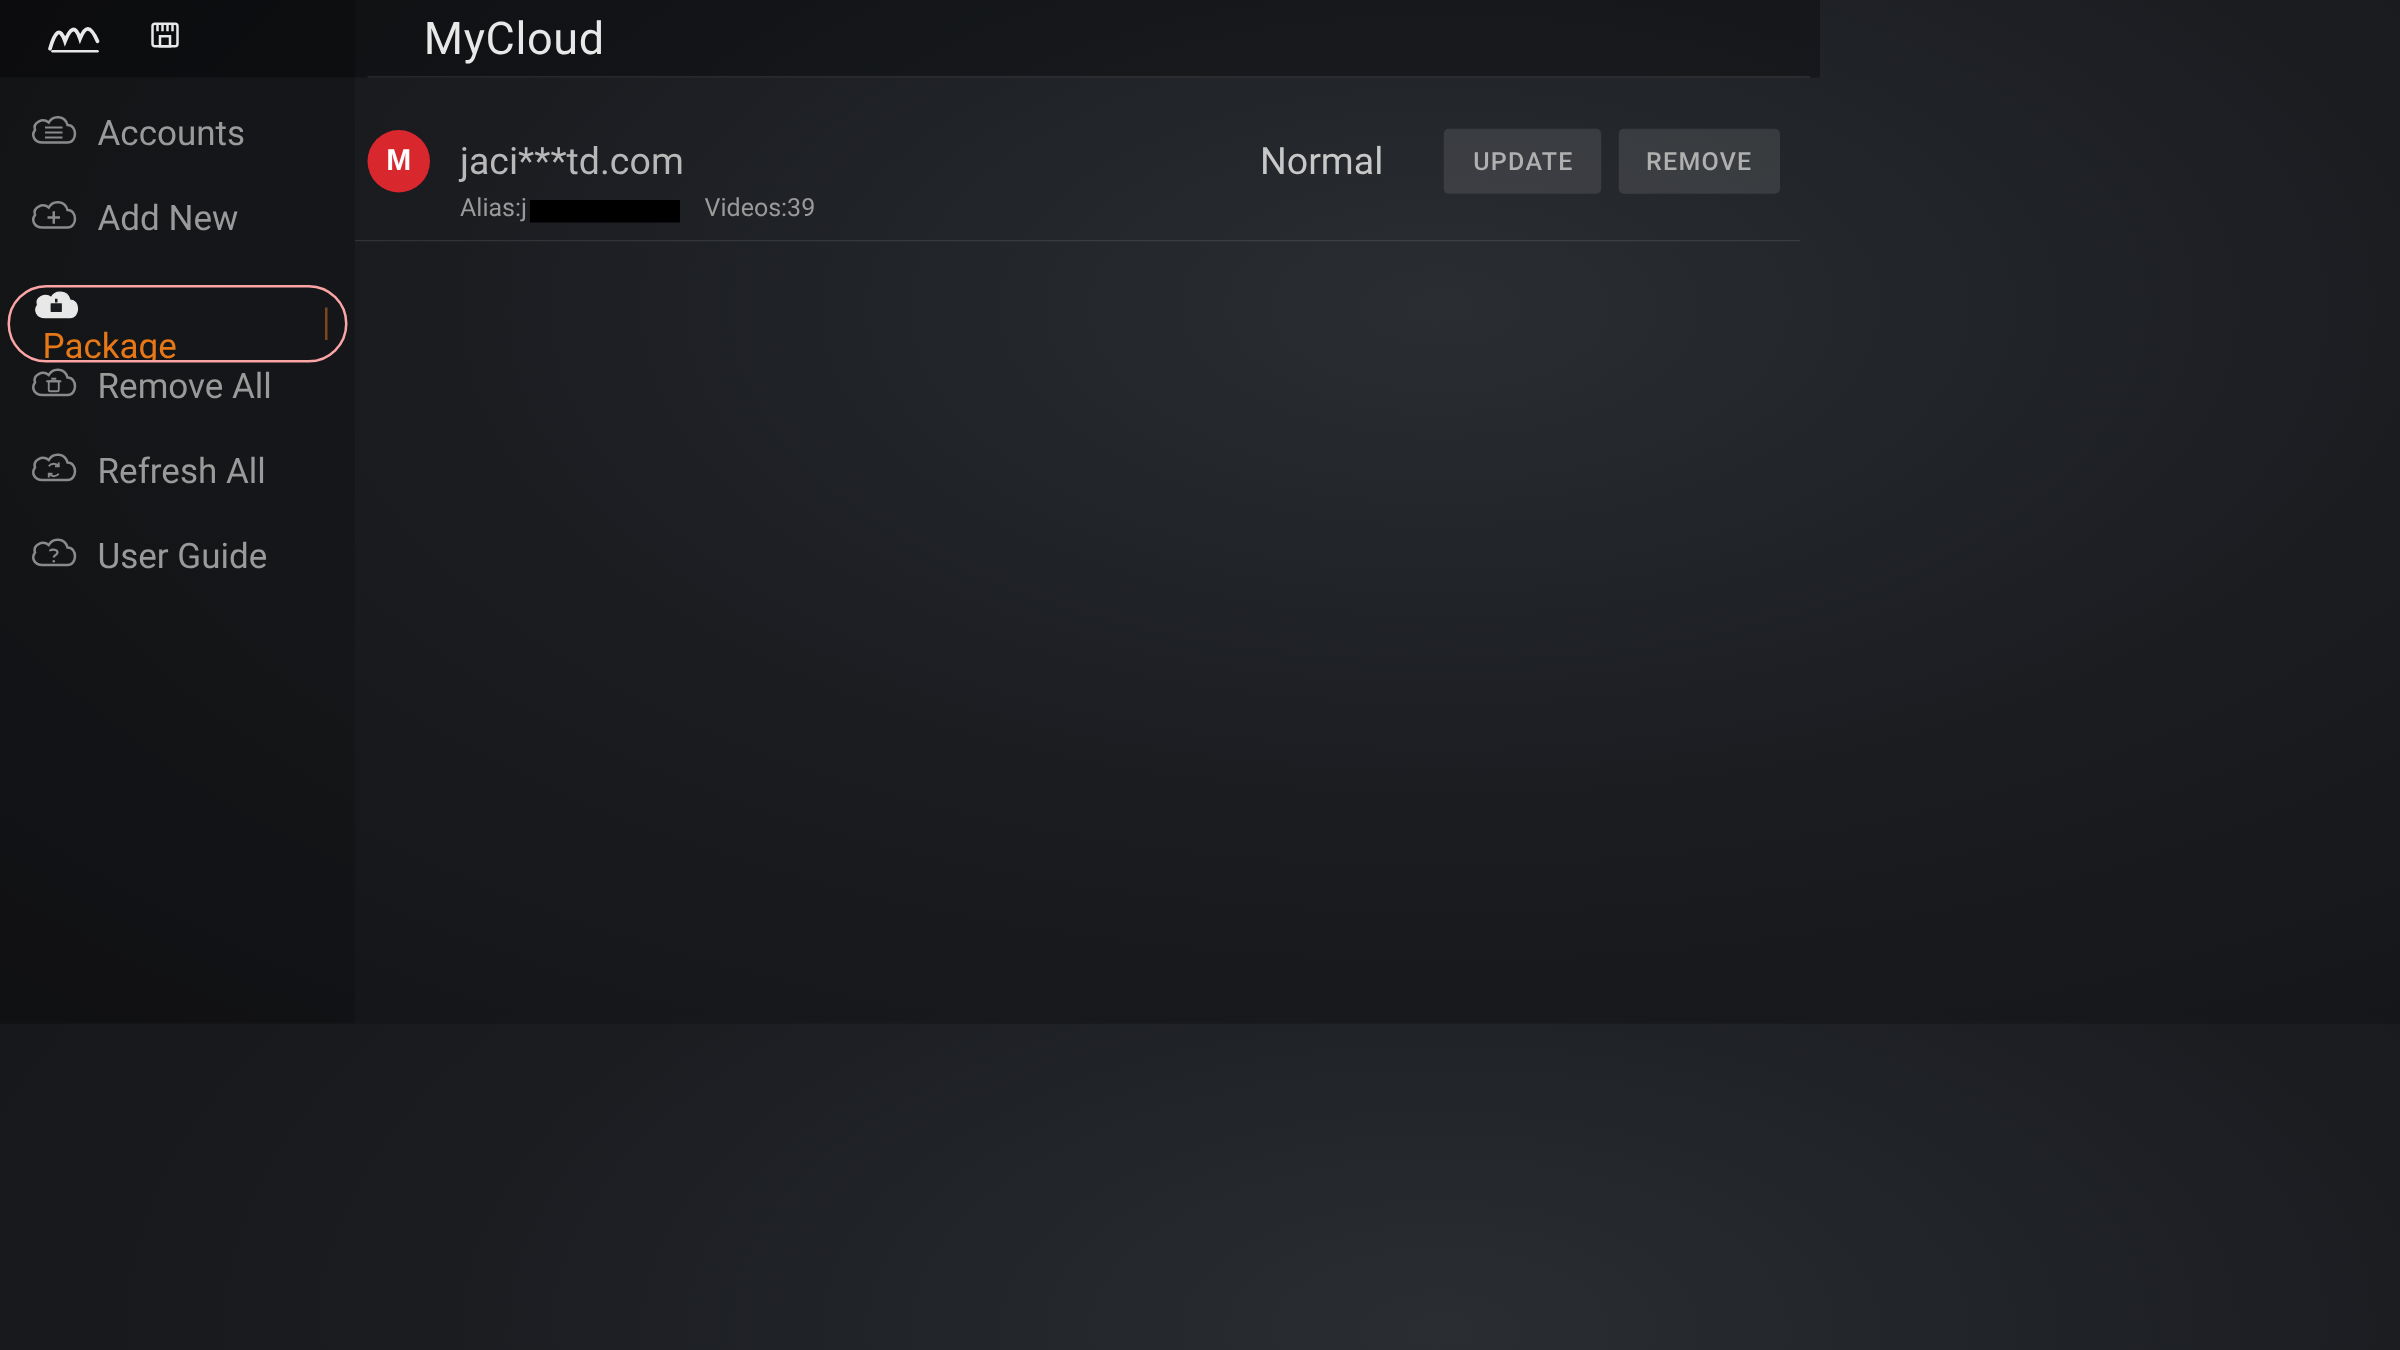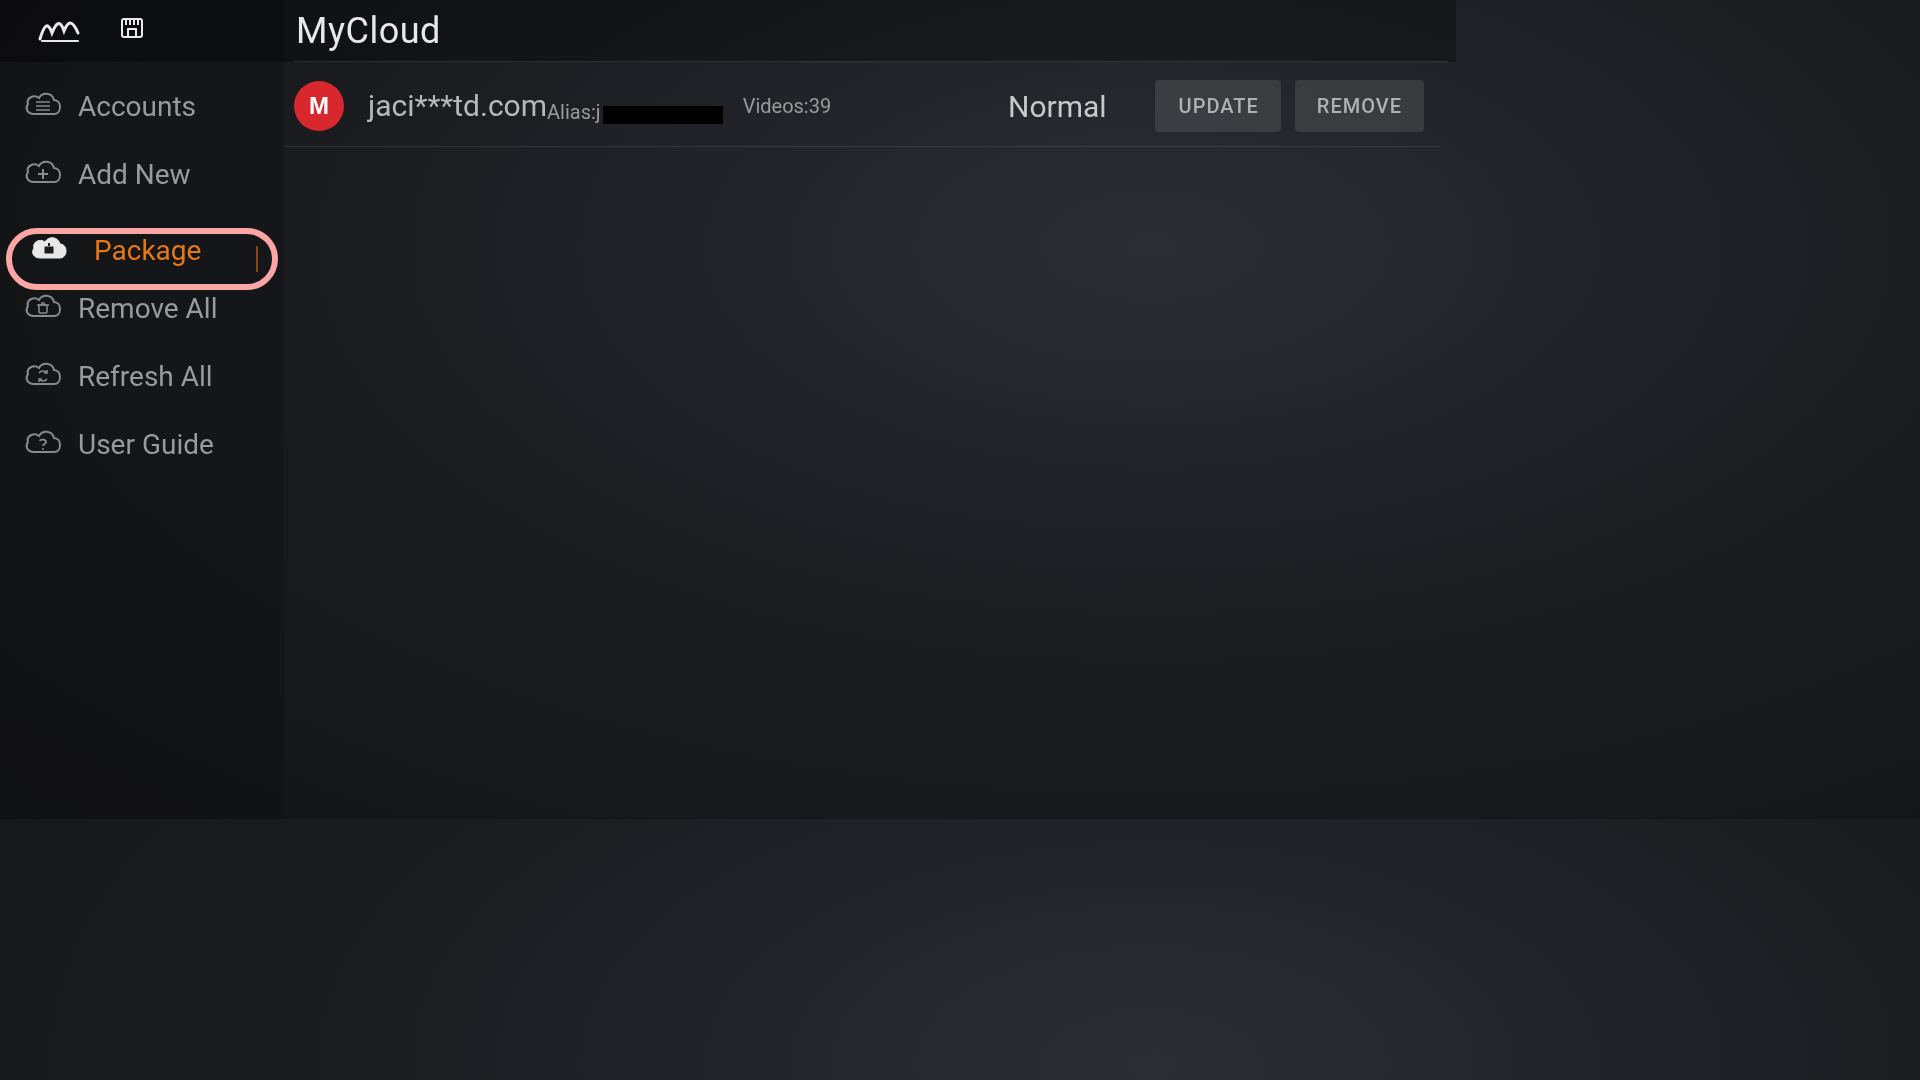--- a/index.html
+++ b/index.html
@@ -17,20 +17,21 @@
       overflow: hidden;
       position: relative;
     }
     
     .top-bar {
       height: 62px;
       display: flex;
       align-items: center;
       background: rgba(0,0,0,0.3);
       position: relative;
+      gap: 43px;
     }
     
     .top-left-icons {
       width: 284px;
       height: 62px;
       display: flex;
       align-items: center;
       padding-left: 38px;
       gap: 36px;
       background: rgba(0,0,0,0.2);
@@ -79,28 +80,29 @@
     .sidebar-item {
       display: flex;
       align-items: flex-start;
       height: 68px;
       padding-left: 22px;
       cursor: pointer;
       position: relative;
     }
     
     .sidebar-item.selected {
-      border: 6px solid #fca5a5;
+      border: 2px solid #fca5a5;
       border-radius: 40px;
       margin-left: 6px;
       margin-right: 2px;
       padding-left: 16px;
       height: 62px;
       margin-top: 2px;
       margin-bottom: 2px;
+      flex-direction: column;
     }
     
     .sidebar-item.selected .sidebar-label {
       color: #e77817;
     }
     
     .sidebar-item.selected .cloud-icon path,
     .sidebar-item.selected .cloud-icon rect,
     .sidebar-item.selected .cloud-icon circle {
       stroke: #e8e8e8;
@@ -169,22 +171,23 @@
     
     .mega-badge span {
       color: white;
       font-weight: 700;
       font-size: 24px;
       font-family: Arial, sans-serif;
     }
     
     .account-info {
       display: flex;
-      flex-direction: row;
+      flex-direction: column;
       flex: 1;
+      margin-top: 32px;
     }
     
     .account-email {
       color: #b8b8b8;
       font-size: 30px;
       font-weight: 400;
       line-height: 1.2;
     }
     
     .account-subline {

